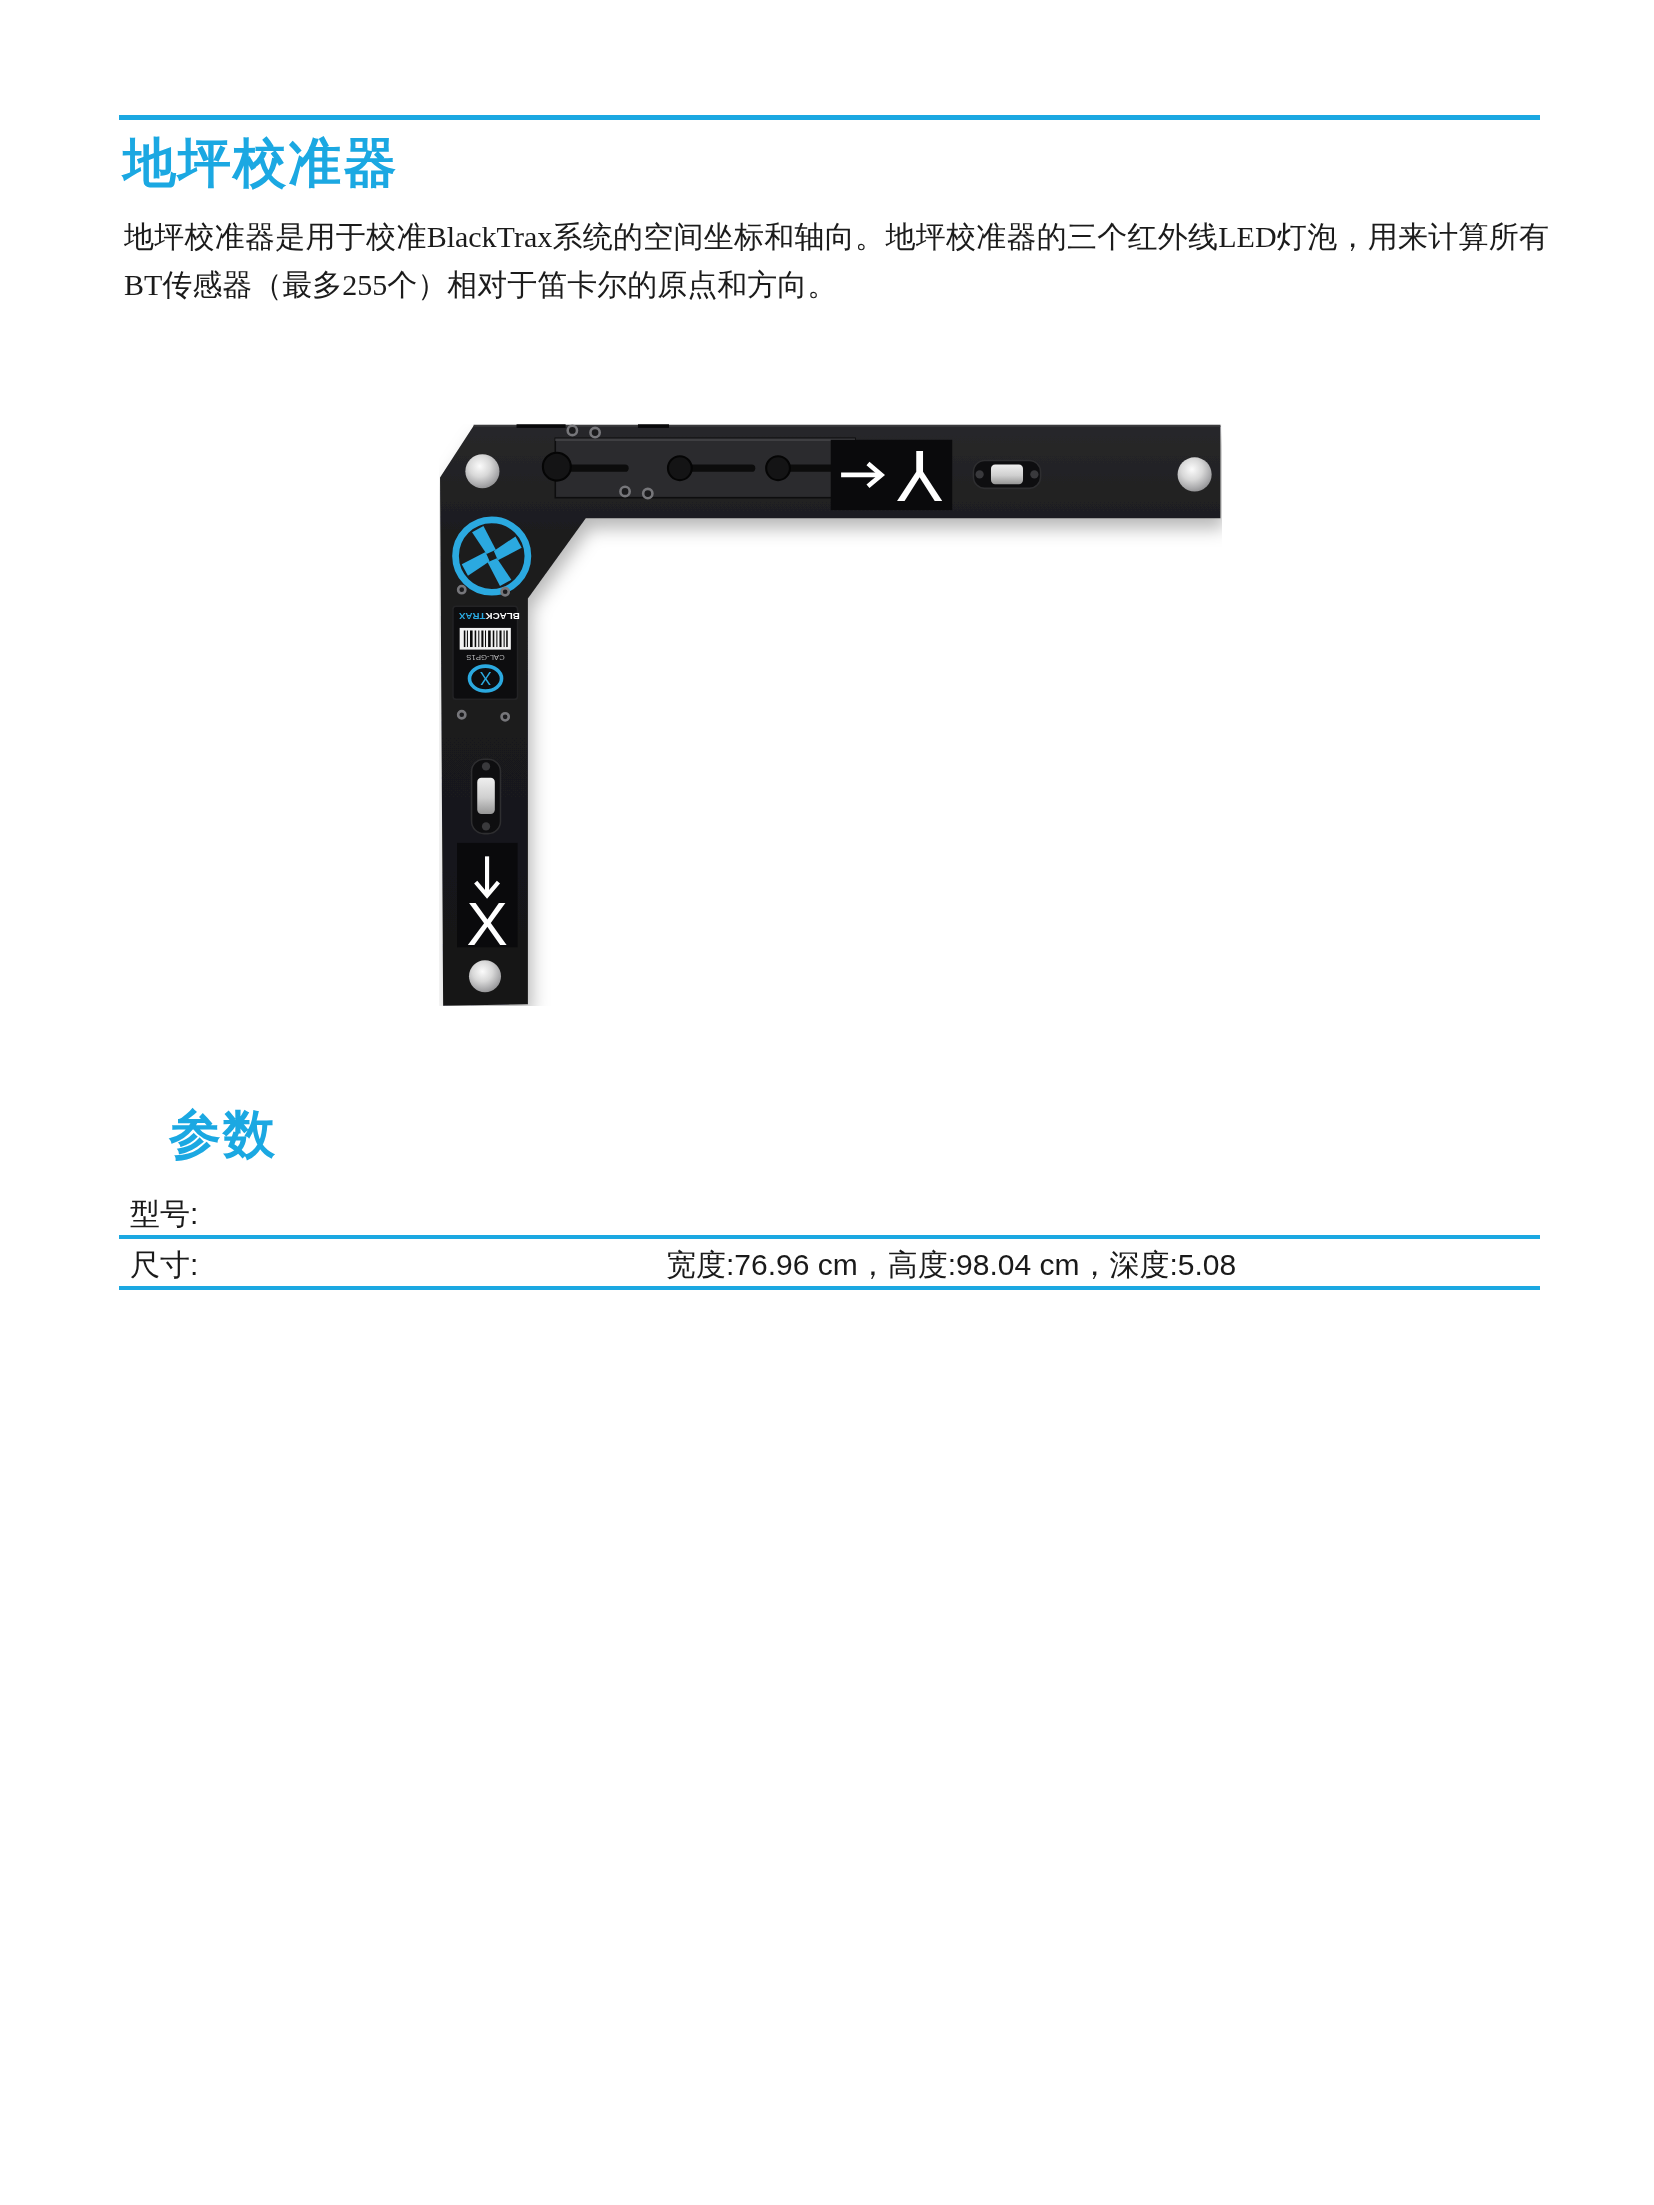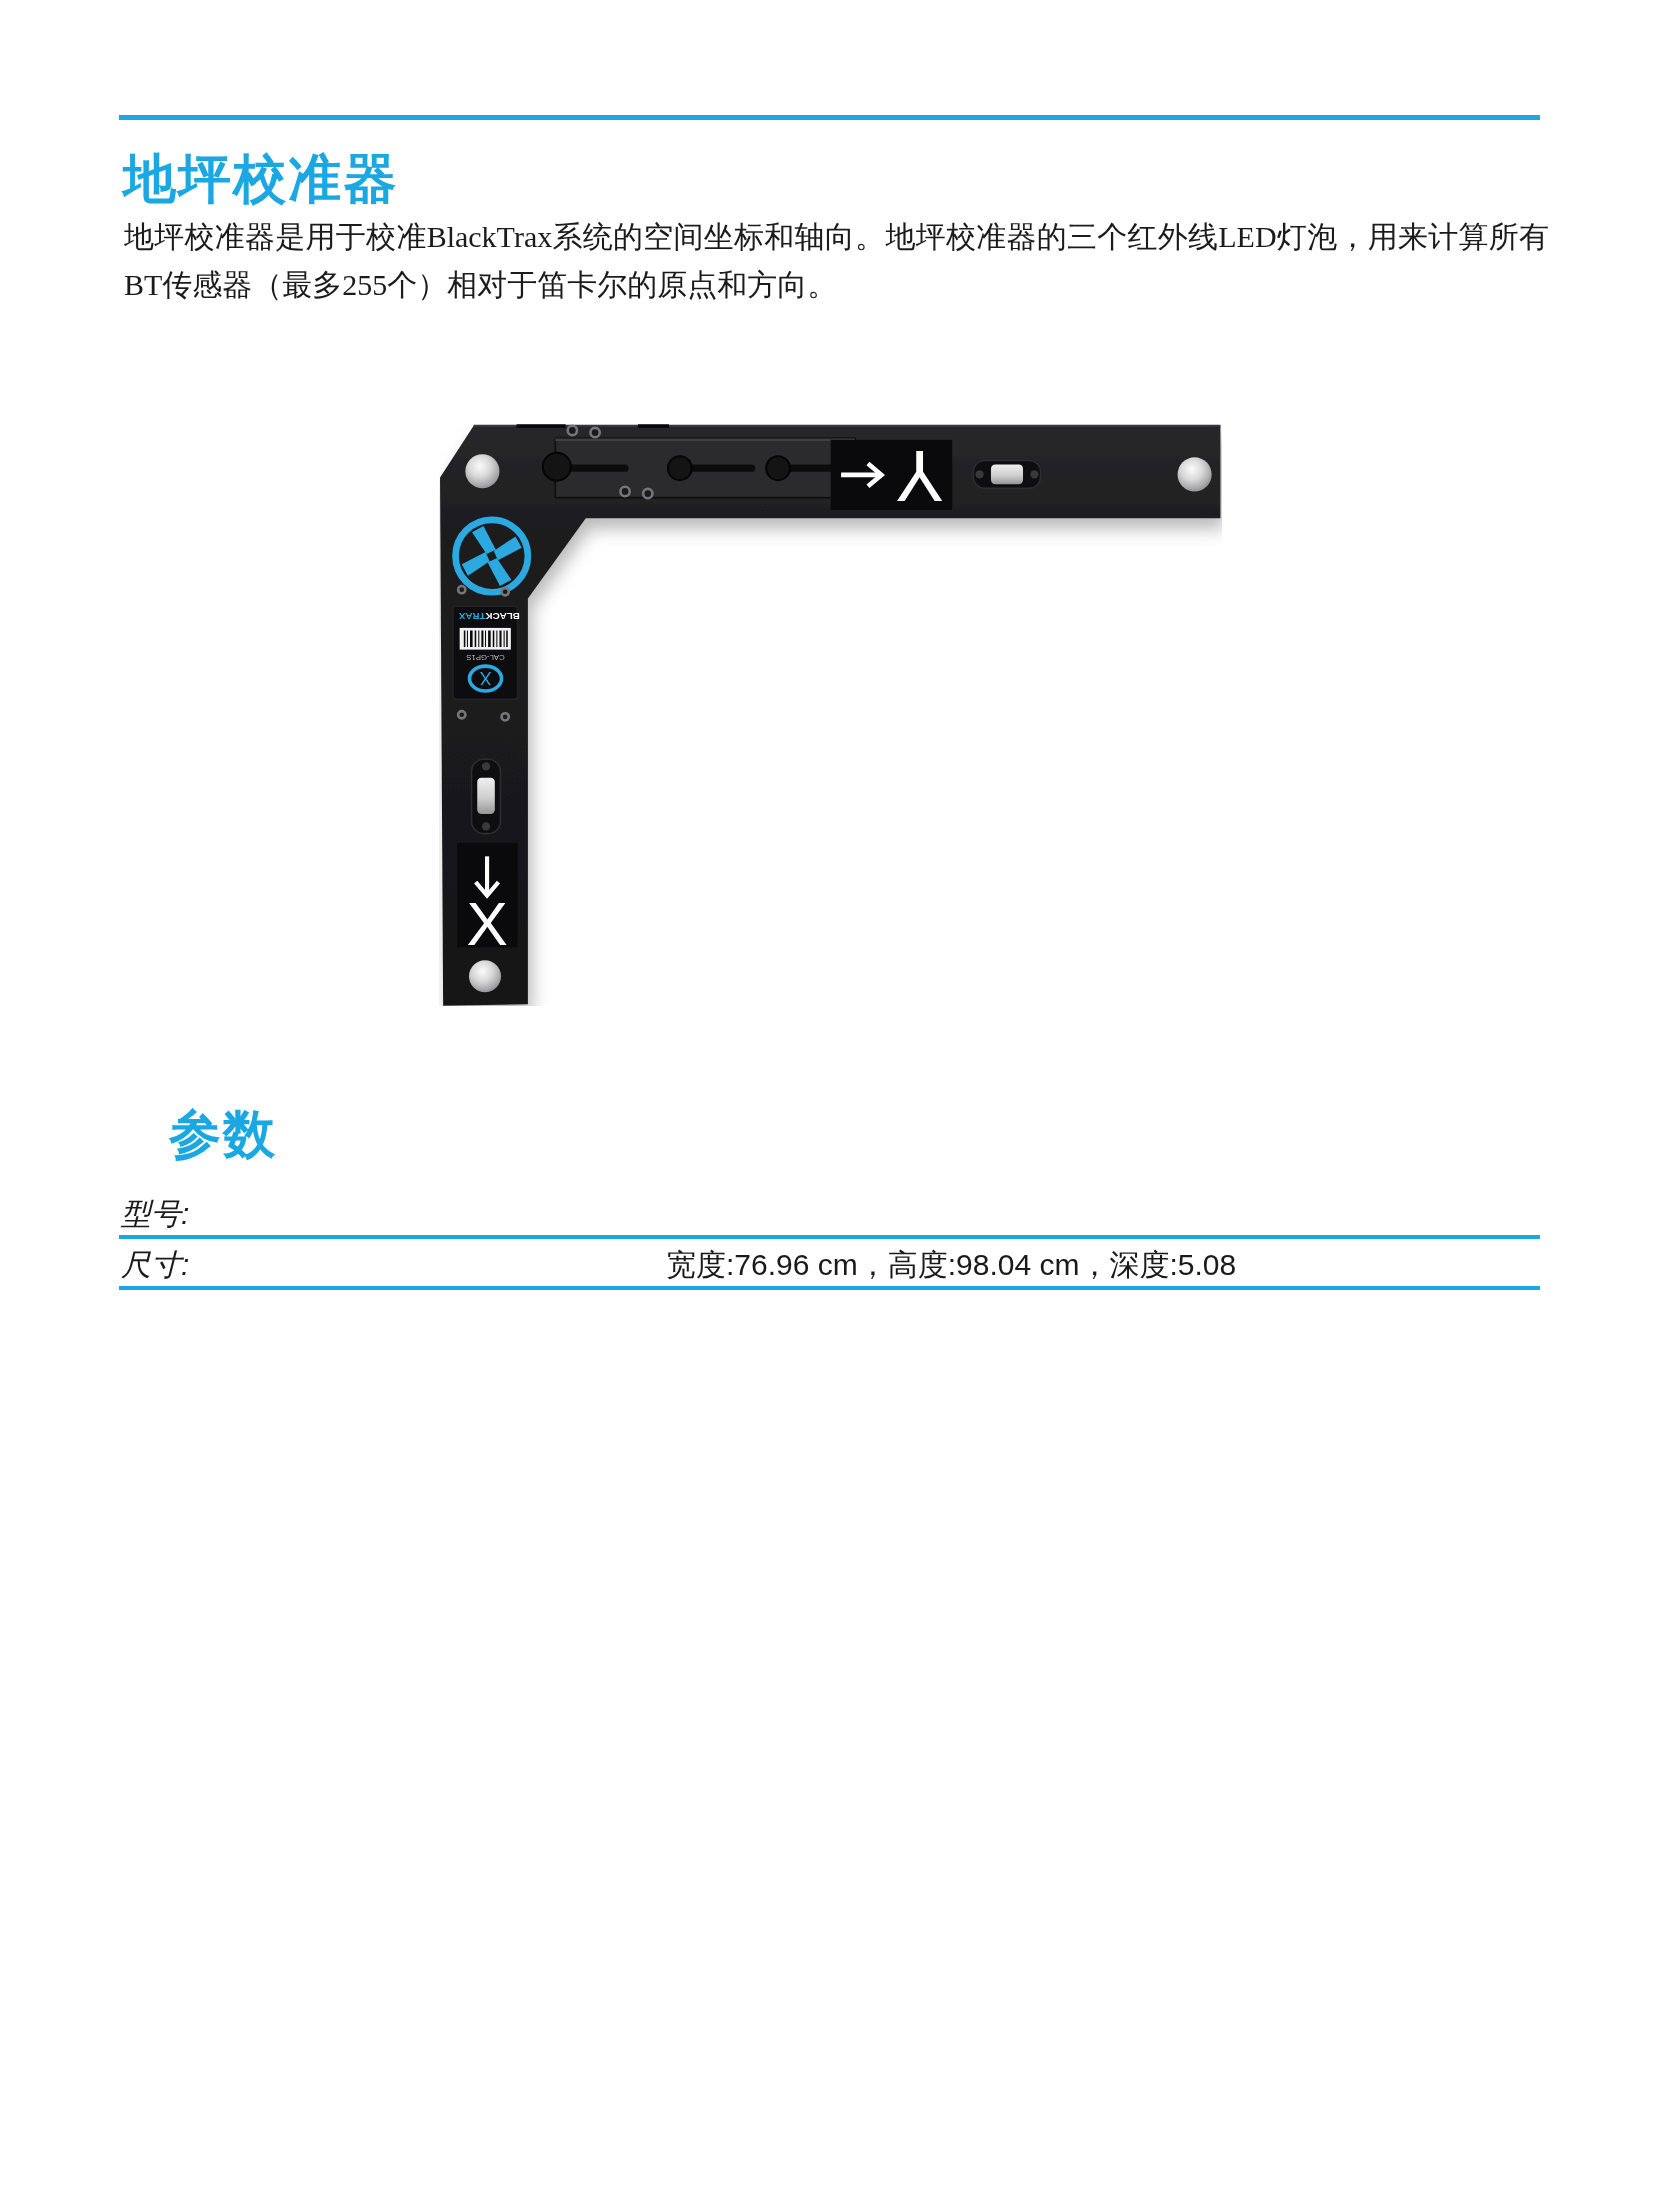--- a/index.html
+++ b/index.html
@@ -2,36 +2,36 @@
 <html style="--accent: #1BA8E2;font-size:8.3px"><head>
 <meta charset="utf-8">
 <style>
   :root { --accent:#1BA8E2; }
   * { margin:0; padding:0; box-sizing:border-box; }
   body { background:#ffffff; font-family:"Liberation Sans","DejaVu Sans",sans-serif; }
   .page { position:relative; width:1655px; height:2205px; background:#fff; overflow:hidden; }
 
   .top-rule { position:absolute; left:119px; top:115px; width:1421px; height:5.2px; background:var(--accent); }
 
-  .doc-title { position:absolute; left:123px; top:144px; font-size:53px; font-weight:bold;
+  .doc-title { position:absolute; left:123px; top:128px; font-size:53px; font-weight:bold;
                letter-spacing:2.1px; color:var(--accent); white-space:nowrap; }
 
   .intro { position:absolute; left:124px; top:213px; width:1425px; font-size:30px;
            line-height:48px; color:#1b1b1b; text-align:justify;font-family:Liberation Serif, serif; }
 
   .device-figure { position:absolute; left:439px; top:424px; width:783px; height:582px; }
   .device-figure svg { display:block; width:100%; height:100%; }
 
   .section-title { position:absolute; left:133px; top:1100px; font-size:52px; font-weight:bold;
                    letter-spacing:2.1px; color:var(--accent); white-space:nowrap;margin-left:36px; }
 
   .spec-table { position:absolute; left:119px; top:1188px; width:1421px; }
   .spec-row { position:relative; height:51px; border-bottom:4.7px solid var(--accent);
               font-size:30px; color:#1a1a1a; }
-  .spec-label { position:absolute; left:2px; top:6.2px;font-style:italic; }
+  .spec-label { position:absolute; left:11px; top:6.2px; }
   .spec-value { position:absolute; left:547px; top:6.2px; white-space:nowrap; }
 </style>
 </head>
 <body>
 
 <div class="page">
 
   <div class="top-rule"></div>
 
   <h1 class="doc-title">地坪校准器</h1>

